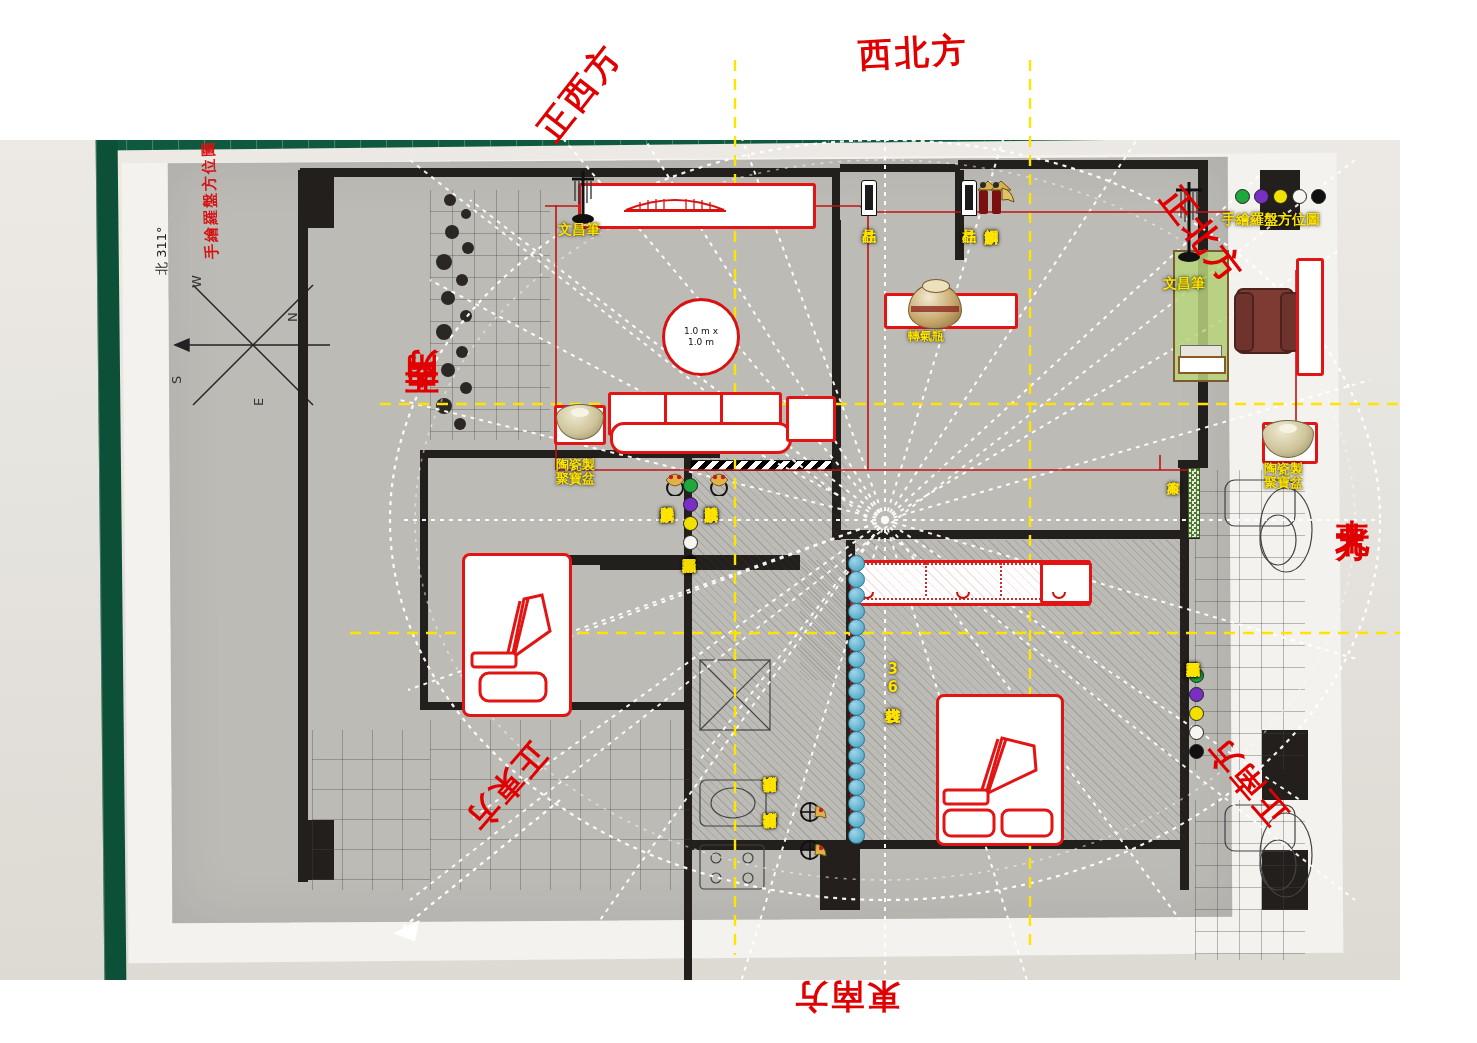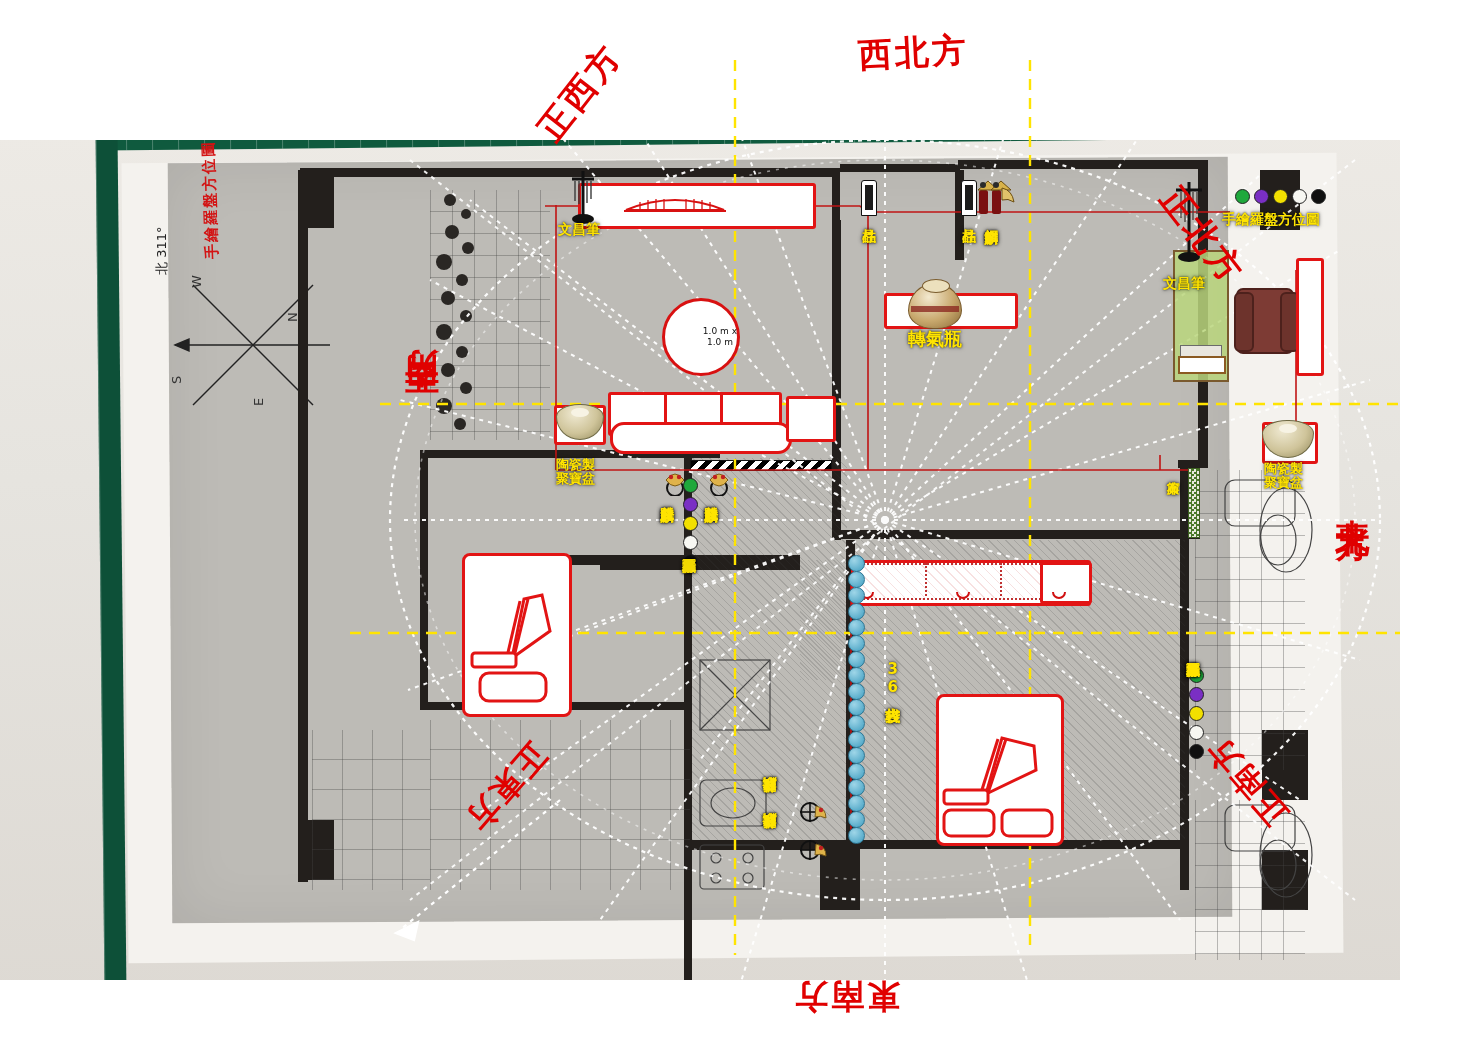--- a/index.html
+++ b/index.html
@@ -65,21 +65,21 @@
 
   
   .pot{position:absolute;border-radius:50% 50% 46% 46%/60% 60% 40% 40%;
        background:radial-gradient(ellipse at 38% 30%,#f3e9cf,#c8a86d 55%,#8a6a37);
        border:1px solid #7a5c2e;}
   .bowl{position:absolute;border-radius:48% 48% 50% 50%/35% 35% 65% 65%;
        background:radial-gradient(ellipse at 40% 25%,#f0ead3,#cfc49a 55%,#8f8658);
        border:1px solid #6f6a45;}
 
   .circ{position:absolute;border:3px solid #d81111;border-radius:50%;background:#fff;
-        display:flex;align-items:center;justify-content:flex-end;text-align:center;
+        display:flex;align-items:center;justify-content:center;text-align:center;
         color:#111;font-size:9px;line-height:1.25;}
 
   .greenroom{position:absolute;background:rgba(186,214,125,.85);border:2px solid #7a5a2e;}
   .sofa-brown{position:absolute;background:#7d3b34;border:2px solid #4d211c;border-radius:7px;}
 </style>
 </head>
 <body>
 
 <div id="stage">
 
@@ -471,21 +471,21 @@
   </div>
 
   <div class="ylabel" style="left:558px;top:222px;font-size:14px;">文昌筆</div>
 
   <div class="ylabel vlabel" style="left:862px;top:218px;font-size:14px;">晶柱</div>
 
   <div class="ylabel vlabel" style="left:962px;top:218px;font-size:14px;">晶柱</div>
 
   <div class="ylabel vlabel" style="left:984px;top:218px;font-size:14px;">銅麒麟</div>
 
-  <div class="ylabel" style="left:908px;top:330px;font-size:18px;">轉氣瓶</div>
+  <div class="ylabel" style="left:908px;top:330px;font-size:12px;">轉氣瓶</div>
 
   <div class="ylabel" style="left:1222px;top:212px;font-size:14px;">手繪羅盤方位圖</div>
 
   <div class="ylabel" style="left:1163px;top:276px;font-size:14px;">文昌筆</div>
 
   <div class="ylabel" style="left:556px;top:458px;font-size:13px;">陶瓷製
 聚寶盆</div>
 
   <div class="ylabel" style="left:1264px;top:462px;font-size:13px;">陶瓷製
 聚寶盆</div>

